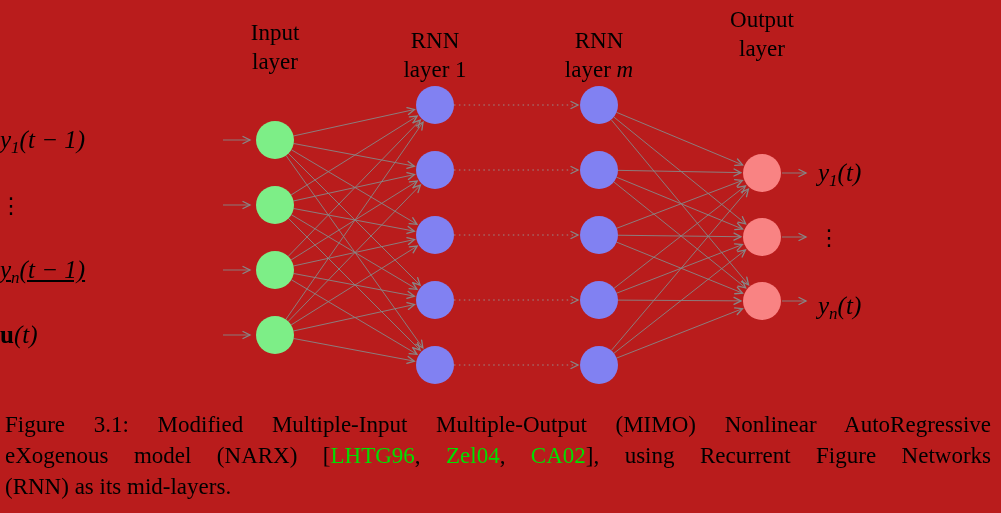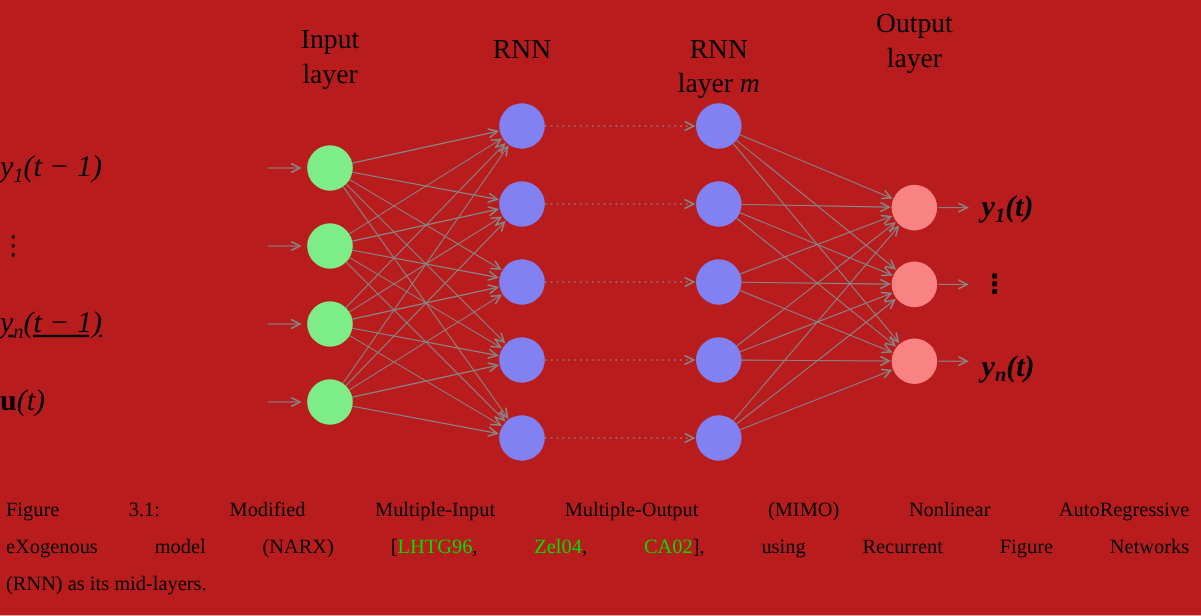--- a/index.html
+++ b/index.html
@@ -6,24 +6,24 @@
   .stage{
     position:relative;width:1001px;height:513px;background:#b91c1c;
     font-family:"Liberation Serif","DejaVu Serif","DejaVu Sans",serif;
     color:#000;overflow:hidden;
   }
   svg.net{position:absolute;left:0;top:0;}
   .hdr{position:absolute;width:160px;text-align:center;font-size:23px;line-height:29px;}
   .it{font-style:italic;}
   .mlabel{position:absolute;font-size:25px;font-style:italic;height:32px;line-height:32px;white-space:nowrap;}
   .mlabel.in{left:0;width:220px;}
-  .mlabel.out{left:818px;text-align:left;font-weight:bold;}
+  .mlabel.out{left:818px;text-align:left;}
   .sub{font-size:0.68em;vertical-align:-0.28em;letter-spacing:0;}
   .bf{font-weight:bold;font-style:normal;}
-  .caption{position:absolute;left:5px;top:409px;width:986px;font-size:17px;line-height:31px;}
+  .caption{position:absolute;left:5px;top:409px;width:986px;font-size:23px;line-height:31px;}
   .cl{text-align:justify;text-align-last:justify;}
   .cl.last{text-align:right;text-align-last:left;}
   .cite{color:var(--cite,#00df00);}
 </style>
 </head>
 <body>
 
 <div class="stage">
 
   <svg id="net" class="net" width="1001" height="405" viewBox="0 0 1001 405">
@@ -97,20 +97,21 @@
       <circle cx="762" cy="237" r="19" fill="#f98383"></circle>
       <circle cx="762" cy="301" r="19" fill="#f98383"></circle>
     </svg>
 
   <div class="hdr" style="left:195px;top:18px;">
     <div>Input</div>
     <div>layer</div>
   </div>
   <div class="hdr" style="left:355px;top:26px;">
     <div>RNN</div>
+    <div><span>layer</span> <span>1</span></div>
   </div>
   <div class="hdr" style="left:519px;top:26px;">
     <div>RNN</div>
     <div><span>layer</span> <span class="it">m</span></div>
   </div>
   <div class="hdr" style="left:682px;top:5px;">
     <div>Output</div>
     <div>layer</div>
   </div>
 

